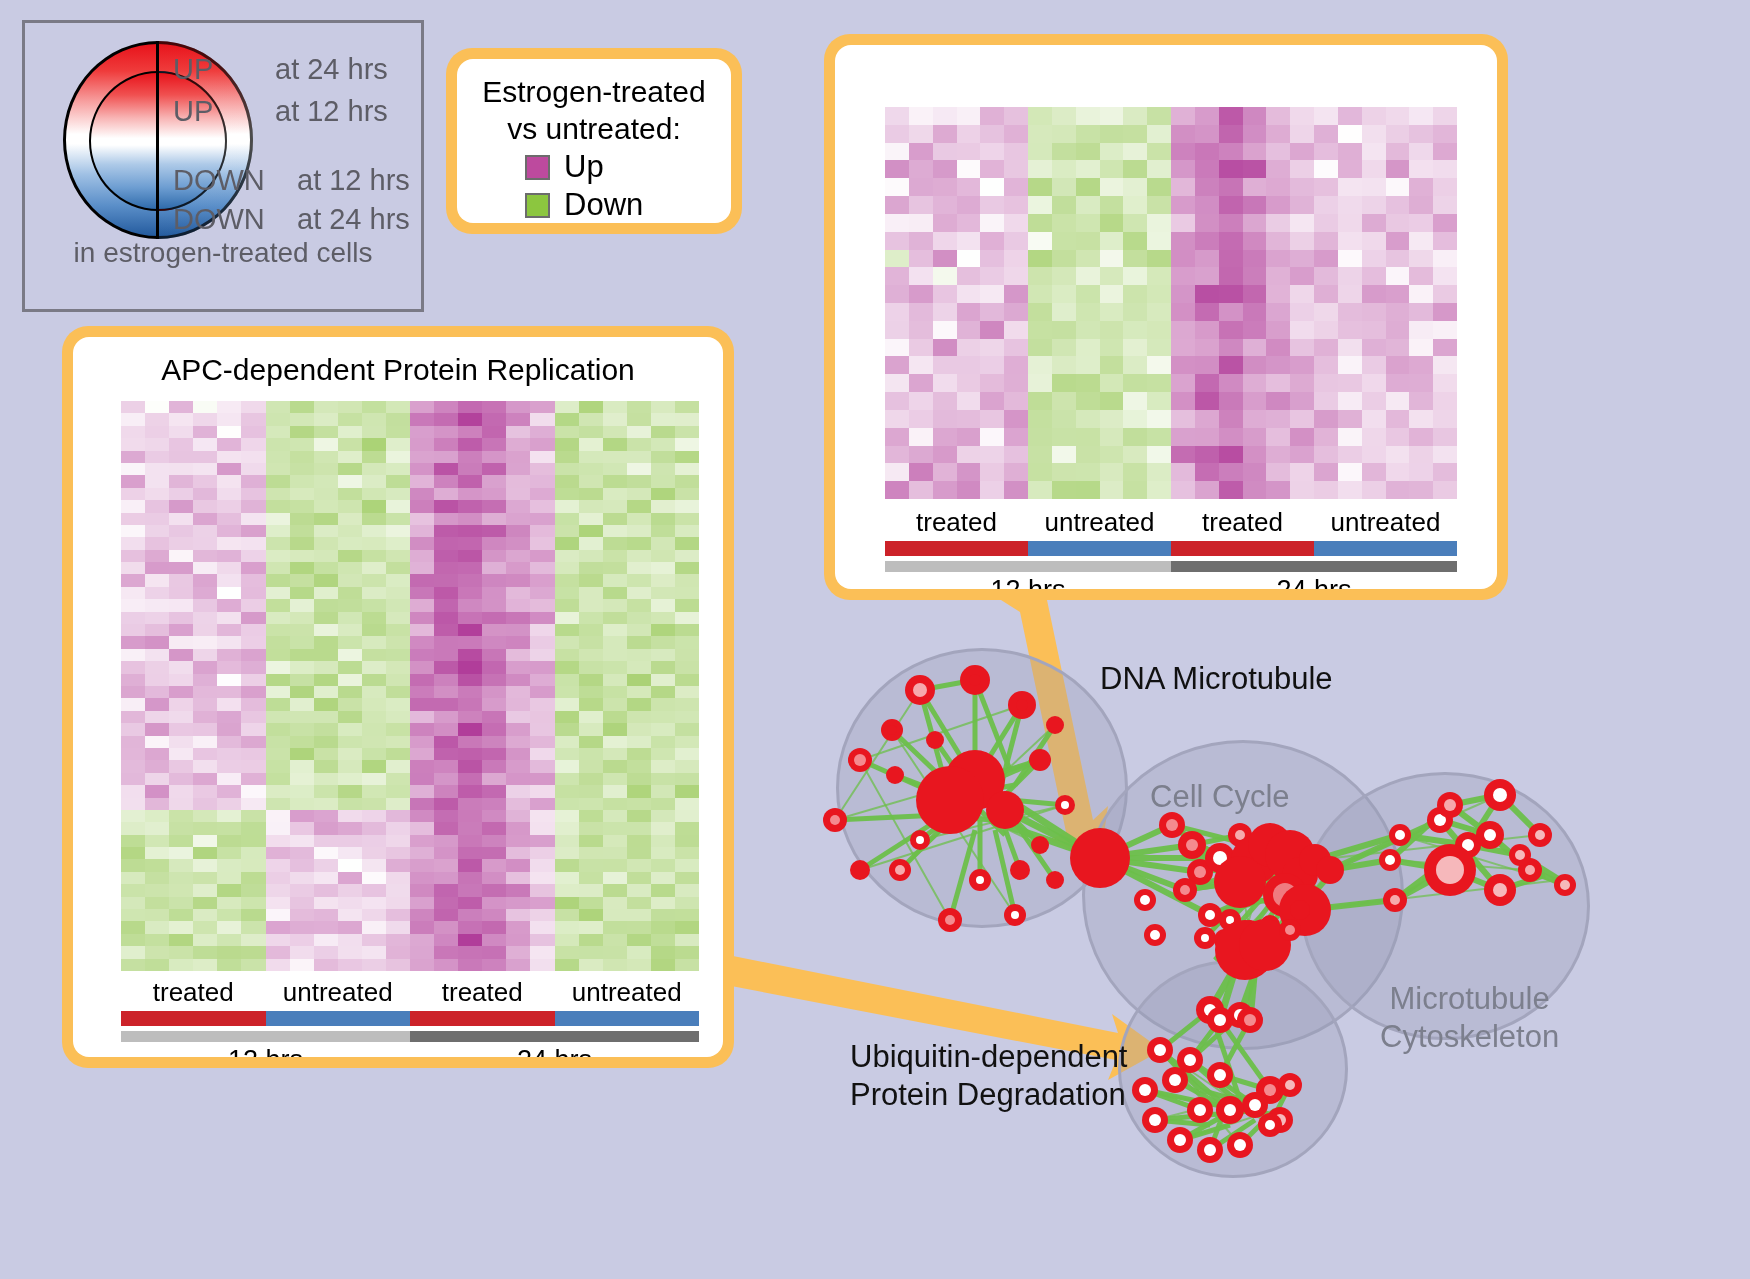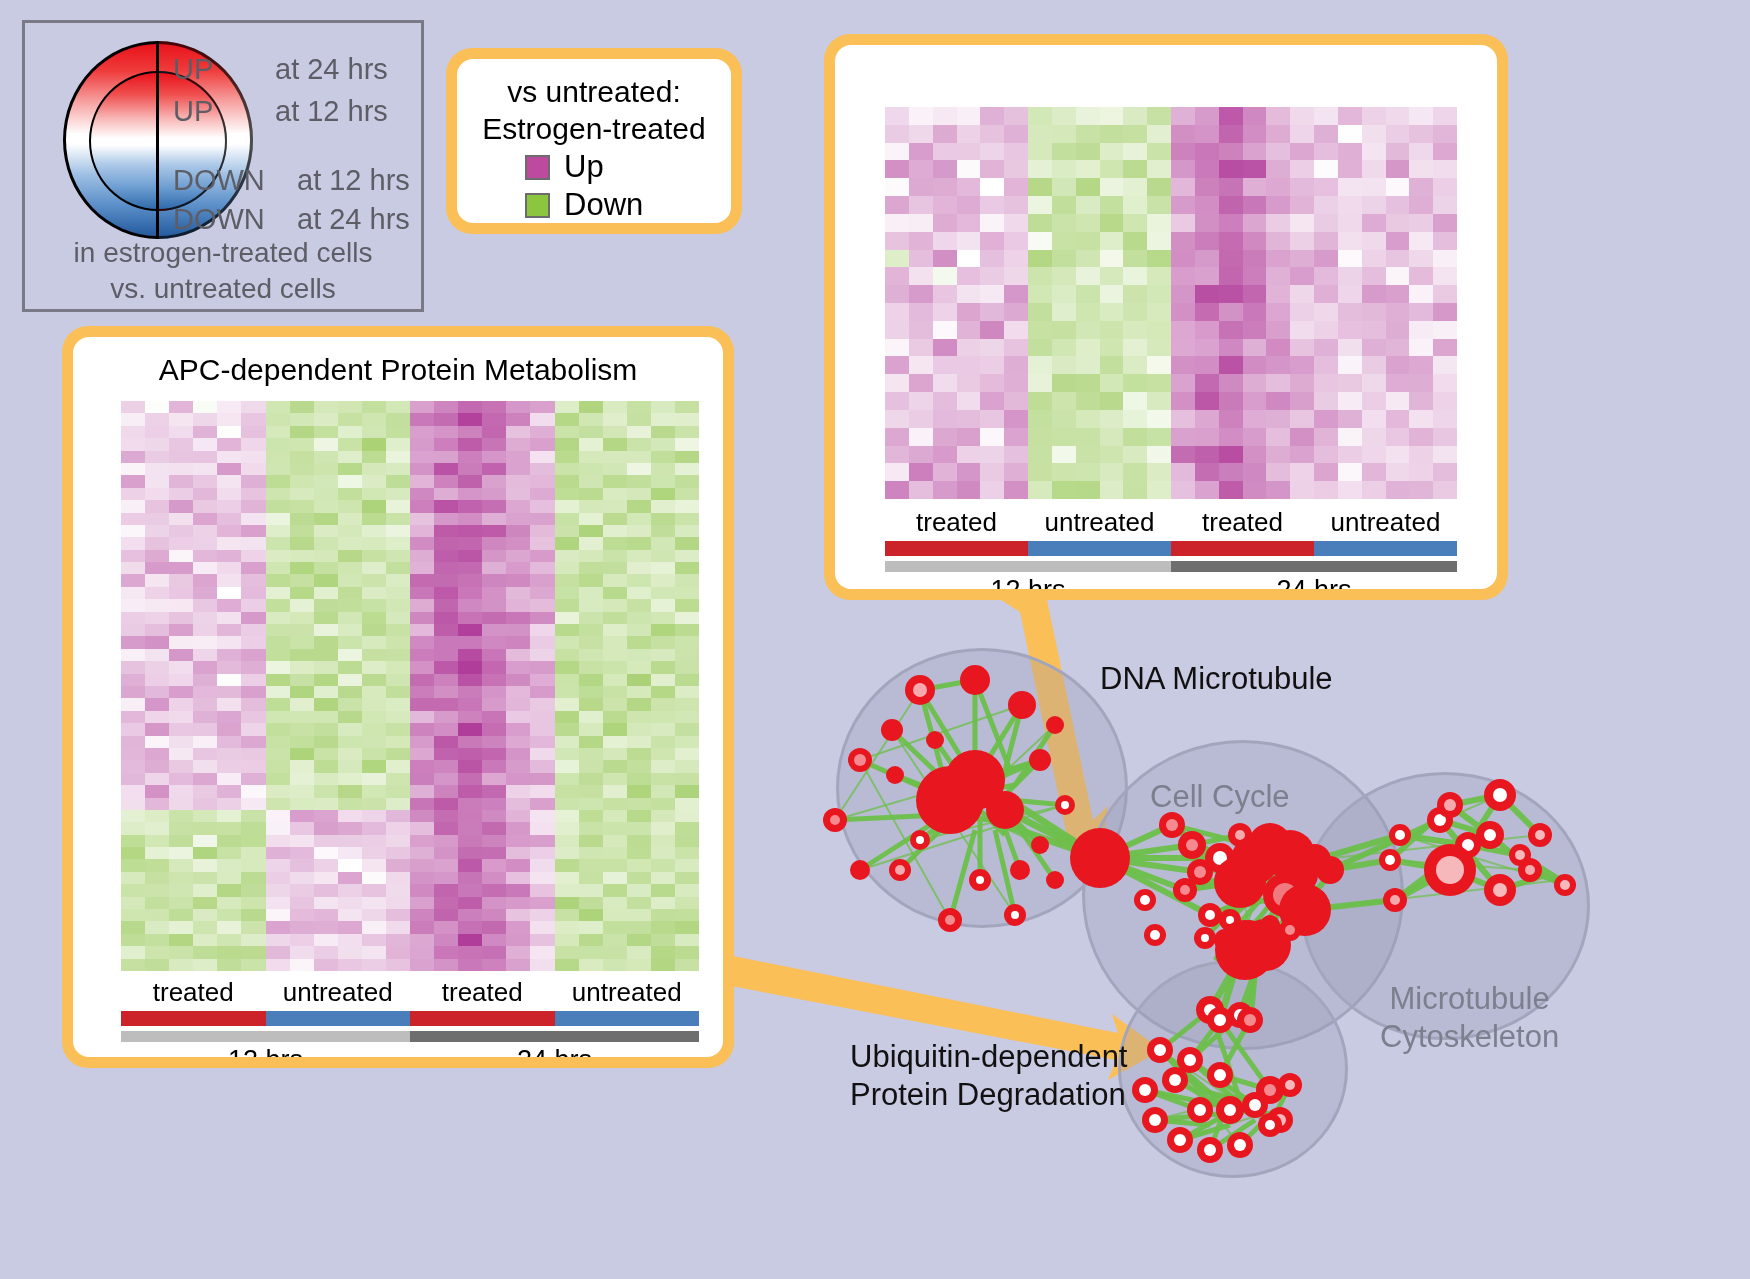--- a/index.html
+++ b/index.html
@@ -103,29 +103,28 @@
   <div class="lg-txt" style="left:148px;top:30px;">UP</div>
   <div class="lg-txt" style="left:250px;top:30px;">at 24 hrs</div>
   <div class="lg-txt" style="left:148px;top:72px;">UP</div>
   <div class="lg-txt" style="left:250px;top:72px;">at 12 hrs</div>
   <div class="lg-txt" style="left:148px;top:141px;">DOWN</div>
   <div class="lg-txt" style="left:272px;top:141px;">at 12 hrs</div>
   <div class="lg-txt" style="left:148px;top:180px;">DOWN</div>
   <div class="lg-txt" style="left:272px;top:180px;">at 24 hrs</div>
   <div class="foot">
     <div>in estrogen-treated cells</div>
-    <div>vs. untreated cells</div>
   </div>
 </div>
 
 <div class="panel" id="legend-updown">
   <div class="panel-inner">
     <div class="lu-title">
+      <div>Estrogen-treated</div>
       <div>vs untreated:</div>
-      <div>Estrogen-treated</div>
     </div>
     <div class="lu-row">
       <span class="sw" id="sw-up" style="background: rgb(189, 74, 158);"></span>
       <span class="lu-lab">Up</span>
     </div>
     <div class="lu-row">
       <span class="sw" id="sw-down" style="background: rgb(140, 198, 63);"></span>
       <span class="lu-lab">Down</span>
     </div>
   </div>
@@ -689,21 +688,21 @@
       </div>
     <div class="time-labels" id="times-repfork" style="left:50px;top:530px;width:572px;">
         <span>12 hrs</span>
         <span>24 hrs</span>
       </div>
   </div>
 </div>
 
 <div class="panel" id="panel-apc">
   <div class="panel-inner">
-    <div class="hm-title">APC-dependent Protein Metabolism</div>
+    <div class="hm-title">APC-dependent Protein Replication</div>
     <div class="hm-grid" id="grid-apc" style="left: 48px; top: 64px; width: 578px; height: 570px; grid-template-columns: repeat(24, 1fr); grid-template-rows: repeat(46, 1fr);">
         <div class="hm-cell" style="background: rgb(236, 208, 230);"></div>
         <div class="hm-cell" style="background: rgb(253, 254, 251);"></div>
         <div class="hm-cell" style="background: rgb(225, 180, 216);"></div>
         <div class="hm-cell" style="background: rgb(249, 252, 245);"></div>
         <div class="hm-cell" style="background: rgb(247, 234, 244);"></div>
         <div class="hm-cell" style="background: rgb(240, 217, 235);"></div>
         <div class="hm-cell" style="background: rgb(208, 230, 179);"></div>
         <div class="hm-cell" style="background: rgb(185, 218, 142);"></div>
         <div class="hm-cell" style="background: rgb(212, 232, 185);"></div>

